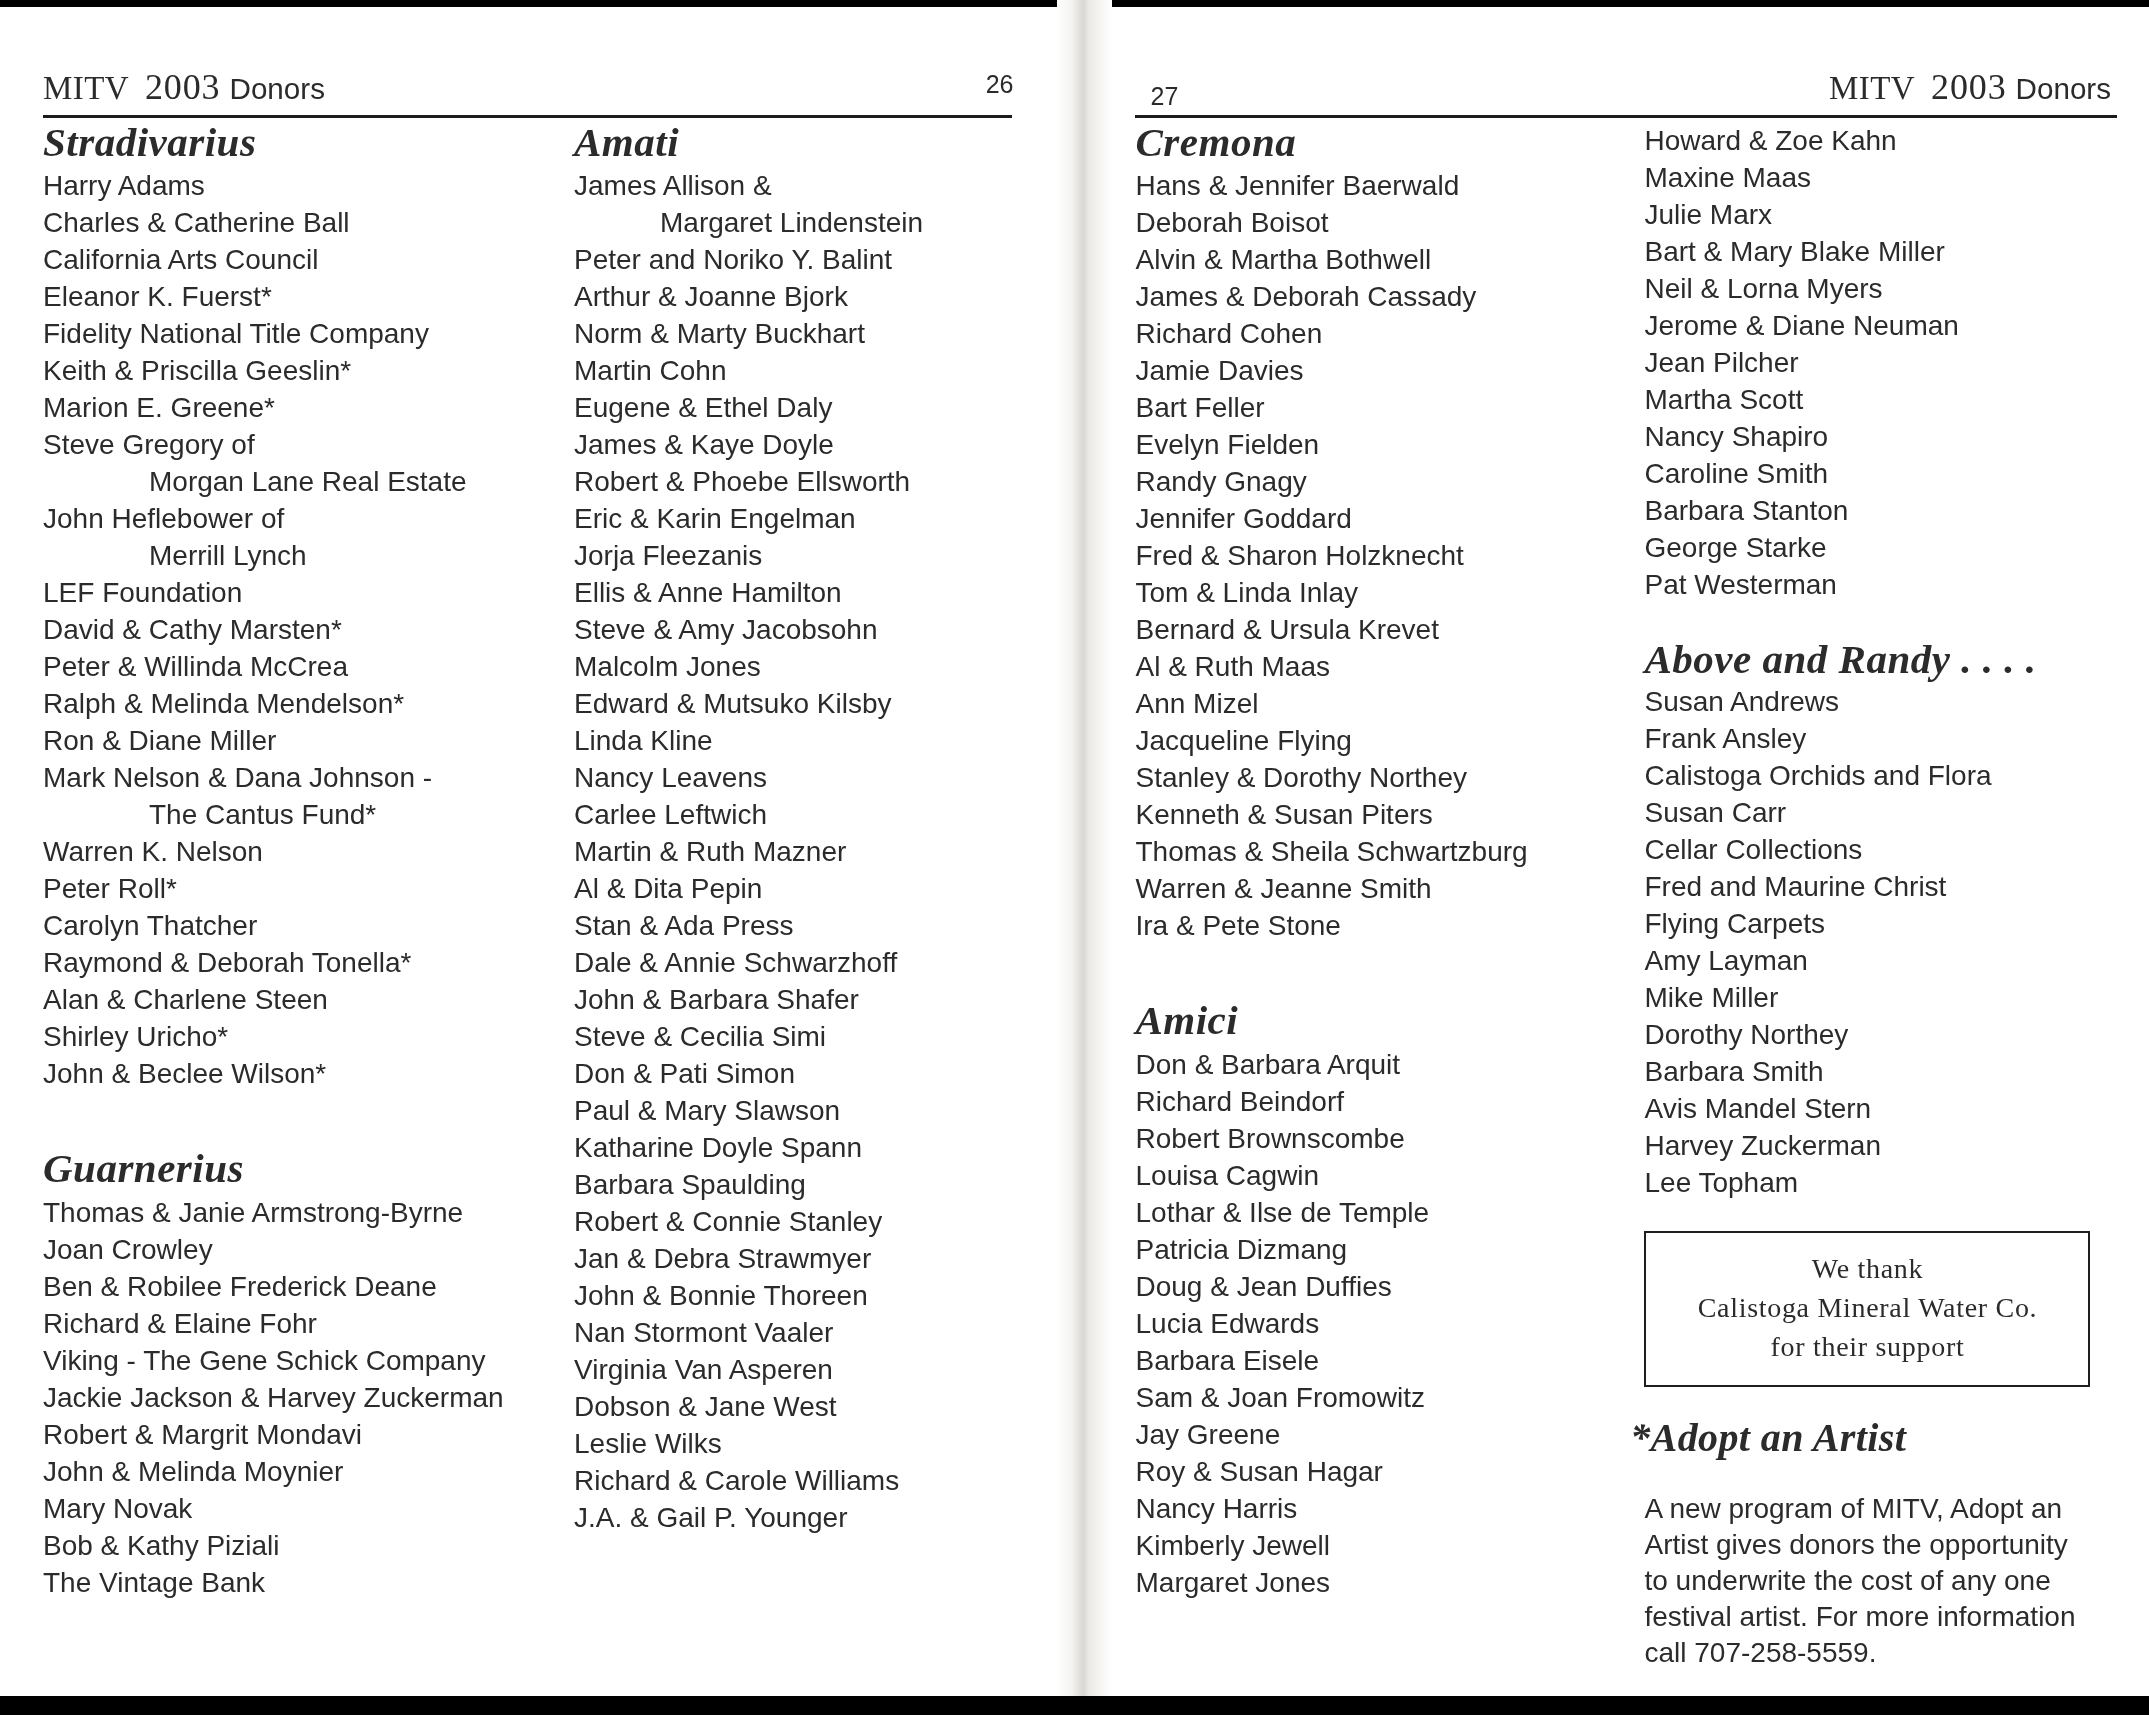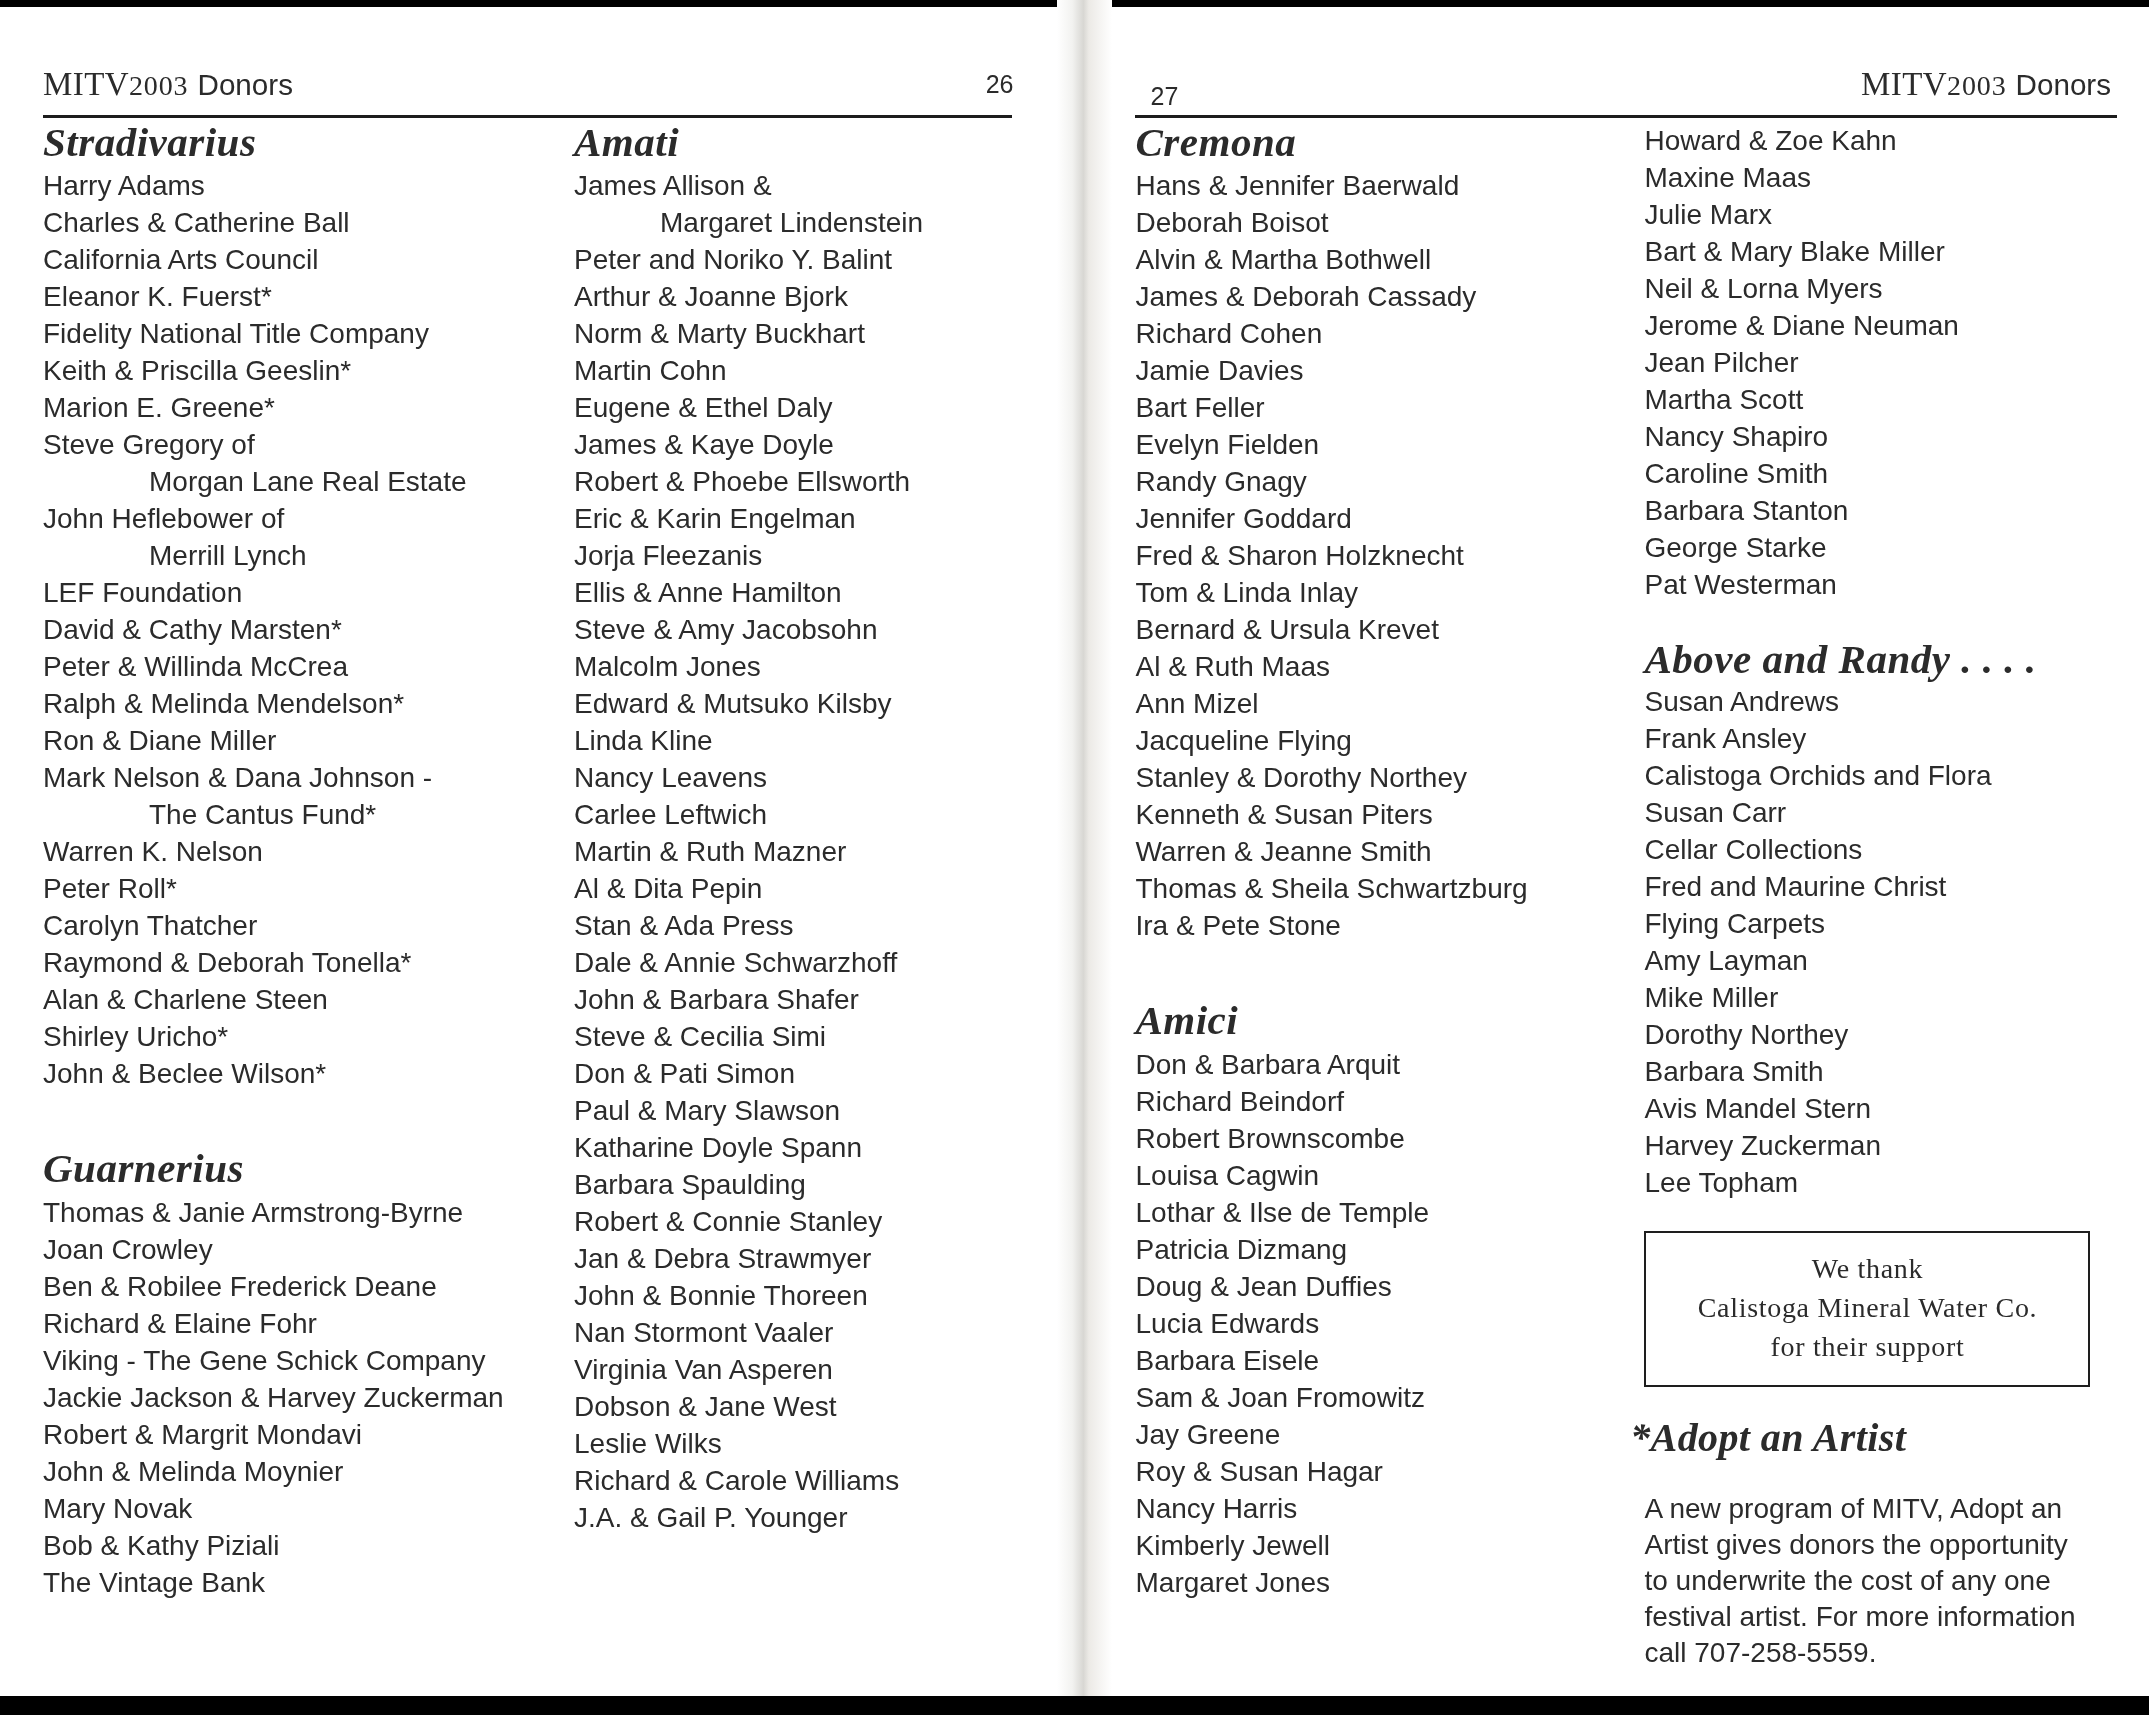--- a/index.html
+++ b/index.html
@@ -57,22 +57,22 @@
   }
   .rh-left  { left: 43px;  top: 66px; }
   .rh-right { right: 38px; top: 66px; }
   .rh-mitv {
     font-family: "Liberation Serif", serif;
     font-size: 33px;
     letter-spacing: 0.4px;
   }
   .rh-year {
     font-family: "Liberation Serif", serif;
-    font-size: 28px;
-    margin-left: 0;
+    font-size: 36px;
+    margin-left: 16px;
     letter-spacing: 0.9px;
   }
   .rh-donors {
     font-family: "Liberation Sans", sans-serif;
     font-size: 29.6px;
     margin-left: 9px;
     font-weight: 300;
   }
   .folio {
     position: absolute;
@@ -307,22 +307,22 @@
           <li>Randy Gnagy</li>
           <li>Jennifer Goddard</li>
           <li>Fred &amp; Sharon Holzknecht</li>
           <li>Tom &amp; Linda Inlay</li>
           <li>Bernard &amp; Ursula Krevet</li>
           <li>Al &amp; Ruth Maas</li>
           <li>Ann Mizel</li>
           <li>Jacqueline Flying</li>
           <li>Stanley &amp; Dorothy Northey</li>
           <li>Kenneth &amp; Susan Piters</li>
+          <li>Thomas &amp; Sheila Schwartzburg</li>
           <li>Warren &amp; Jeanne Smith</li>
-          <li>Thomas &amp; Sheila Schwartzburg</li>
           <li>Ira &amp; Pete Stone</li>
         </ul>
 
         <div class="section-gap"></div>
 
         <h2 class="section-heading">Amici</h2>
         <ul class="donor-list">
           <li>Don &amp; Barbara Arquit</li>
           <li>Richard Beindorf</li>
           <li>Robert Brownscombe</li>

